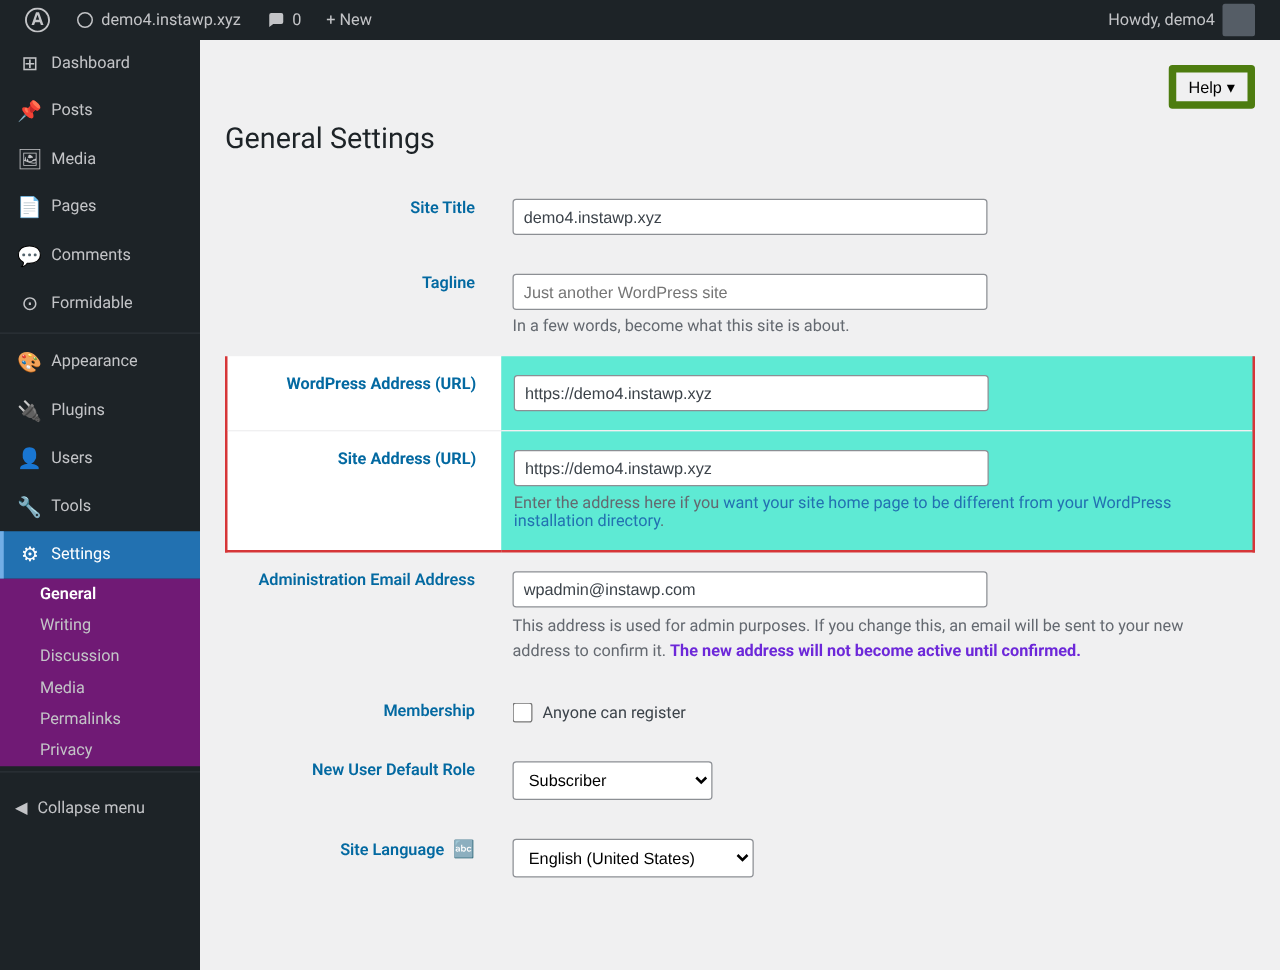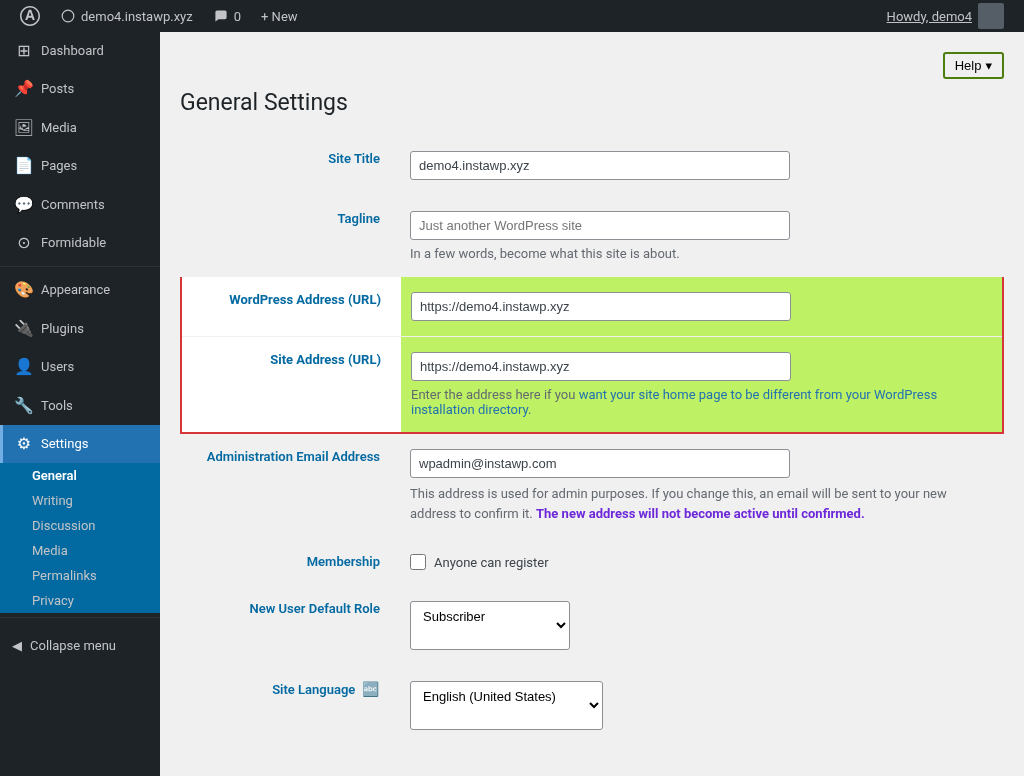--- a/index.html
+++ b/index.html
@@ -15,21 +15,21 @@
       padding: 0 10px;
       gap: 0;
       position: fixed;
       top: 0; left: 0; right: 0;
       z-index: 100;
     }
     .adminbar-logo { display: flex; align-items: center; padding: 0 10px; color: #c3c4c7; }
     .adminbar-logo svg { width: 20px; height: 20px; fill: #c3c4c7; }
     .adminbar-item { display: flex; align-items: center; gap: 5px; padding: 0 10px; color: #c3c4c7; font-size: 13px; height: 32px; cursor: pointer; white-space: nowrap; }
     .adminbar-item svg { width: 16px; height: 16px; fill: #c3c4c7; }
-    .adminbar-right { margin-left: auto; display: flex; align-items: flex-end; text-decoration: underline; }
+    .adminbar-right { margin-left: auto; display: flex; align-items: flex-end; }
     .adminbar-howdy { color: #c3c4c7; padding: 0 10px; display: flex; align-items: center; gap: 6px; }
     .adminbar-avatar { width: 26px; height: 26px; background: #555d66; border-radius: 2px; display: inline-block; }
 
     
     #wpcontent-wrap { display: flex; margin-top: 32px; min-height: calc(100vh - 32px); }
 
     
     #adminmenu {
       background: #1d2327;
       width: 160px;
@@ -44,21 +44,21 @@
       padding: 8px 12px;
       color: #c3c4c7;
       cursor: pointer;
       font-size: 13px;
       line-height: 1.4;
       border-left: 3px solid transparent;
     }
     .menu-item.active { background: #2271b1; color: #fff; border-left-color: #72aee6; }
     .menu-item-icon { width: 18px; display: flex; align-items: center; justify-content: center; font-size: 16px; }
 
-    .submenu { background: #0369a1; }
+    .submenu { background: #701a75; }
     .submenu-item {
       display: block;
       padding: 5px 12px 5px 32px;
       color: #c3c4c7;
       cursor: pointer;
       font-size: 13px;
     }
     .submenu-item.active { color: #fff; font-weight: 600; }
 
     .menu-separator { height: 1px; background: #2c3338; margin: 4px 0; }
@@ -75,21 +75,21 @@
       padding: 20px 20px 20px 20px;
       background: #f0f0f1;
     }
     .help-bar {
       display: flex;
       justify-content: flex-end;
       margin-bottom: 10px;
     }
     .help-btn {
       background: #f0f0f1;
-      border: 2px solid #4d7c0f;
+      border: 6px solid #4d7c0f;
       padding: 4px 10px;
       border-radius: 3px;
       cursor: pointer;
       font-size: 13px;
       display: flex; align-items: center; gap: 4px;
     }
 
     h1.page-title {
       font-size: 23px;
       font-weight: 400;
@@ -119,38 +119,38 @@
     .form-table input[type="url"] {
       width: 380px;
       padding: 6px 8px;
       border: 1px solid #8c8f94;
       border-radius: 3px;
       font-size: 13px;
       color: #3c434a;
       background: #fff;
     }
     .form-table select {
-      padding: 6px 30px 24px 8px;
+      padding: 6px 30px 6px 8px;
       border: 1px solid #8c8f94;
       border-radius: 3px;
       font-size: 13px;
       background: #fff;
       min-width: 160px;
       cursor: pointer;
     }
     .form-table .description {
       color: #646970;
       font-size: 13px;
       margin-top: 6px;
     }
     .form-table .description a { color: #2271b1; text-decoration: none; }
 
     .url-section { border: 2px solid #d63638; }
     .url-section th { background: #fff; }
-    .url-section td { background: #bef264; }
+    .url-section td { background: #5eead4; }
 
     .checkbox-label { display: flex; align-items: center; gap: 8px; font-size: 13px; }
     .checkbox-label input[type="checkbox"] { width: 16px; height: 16px; }
 
     .admin-email-note { font-size: 13px; color: #646970; margin-top: 6px; line-height: 1.5; }
     .admin-email-note strong { color: #6d28d9; }
   </style>
 </head>
 <body>
 

